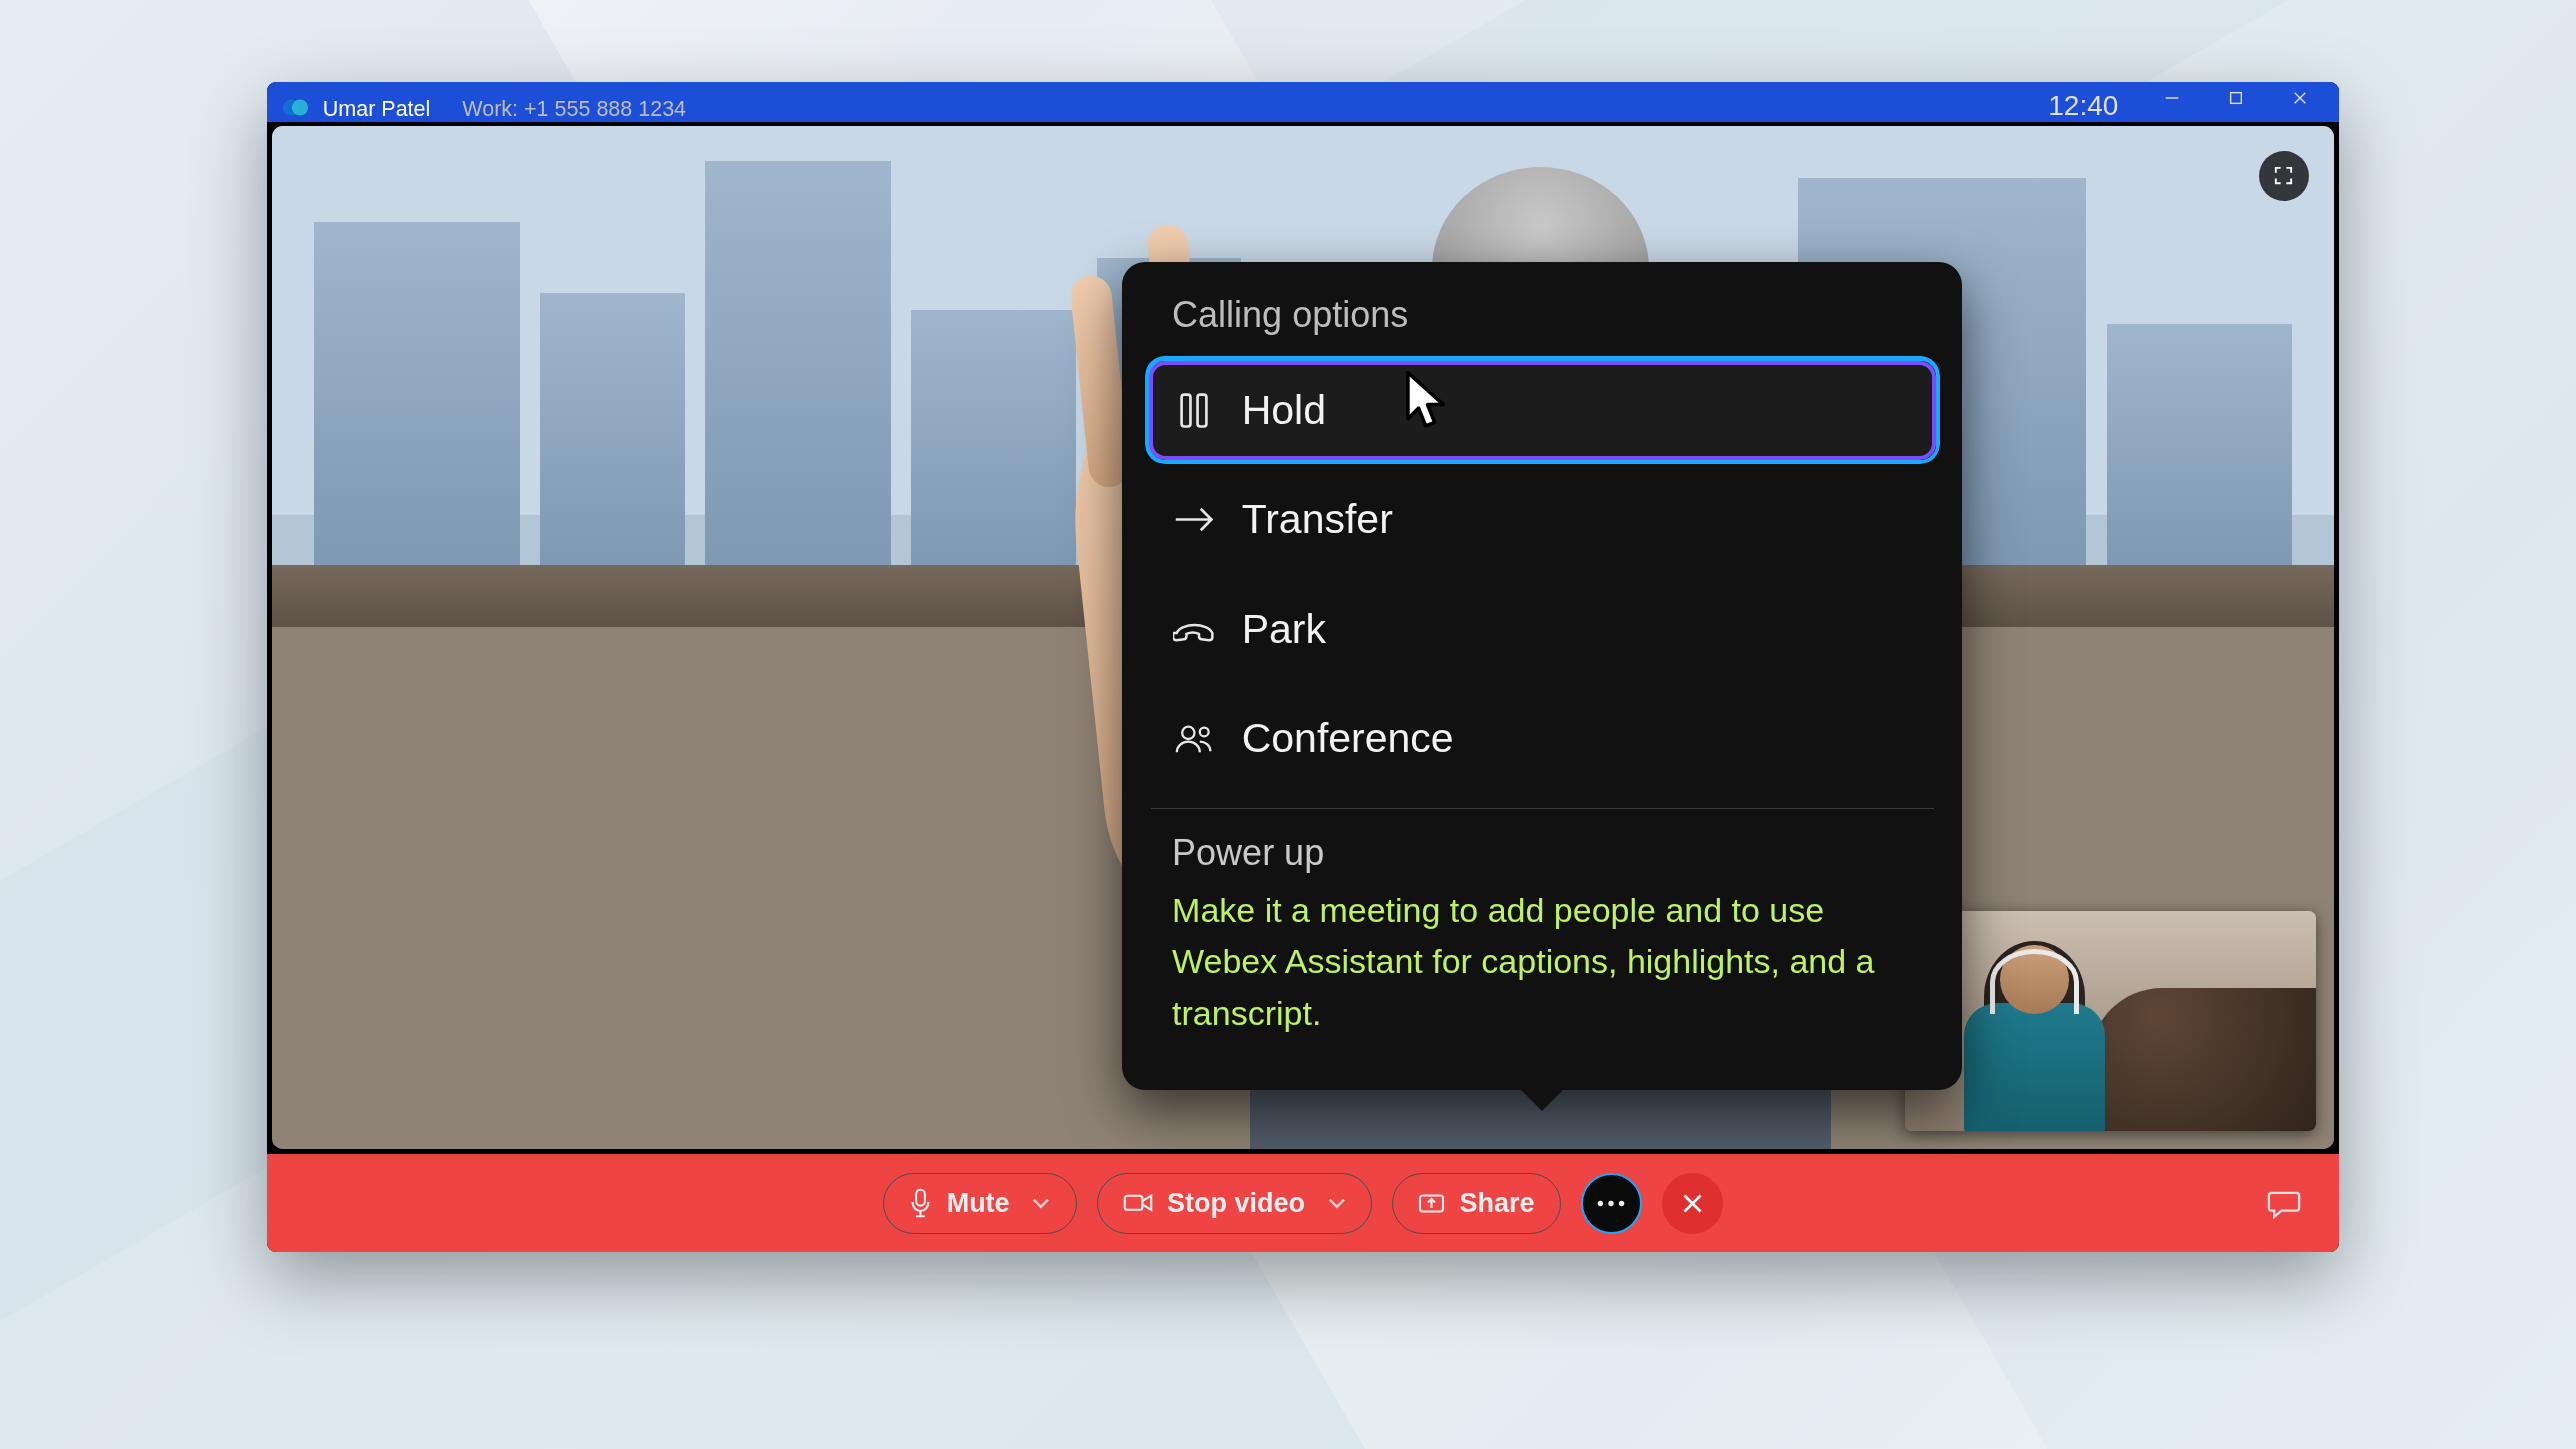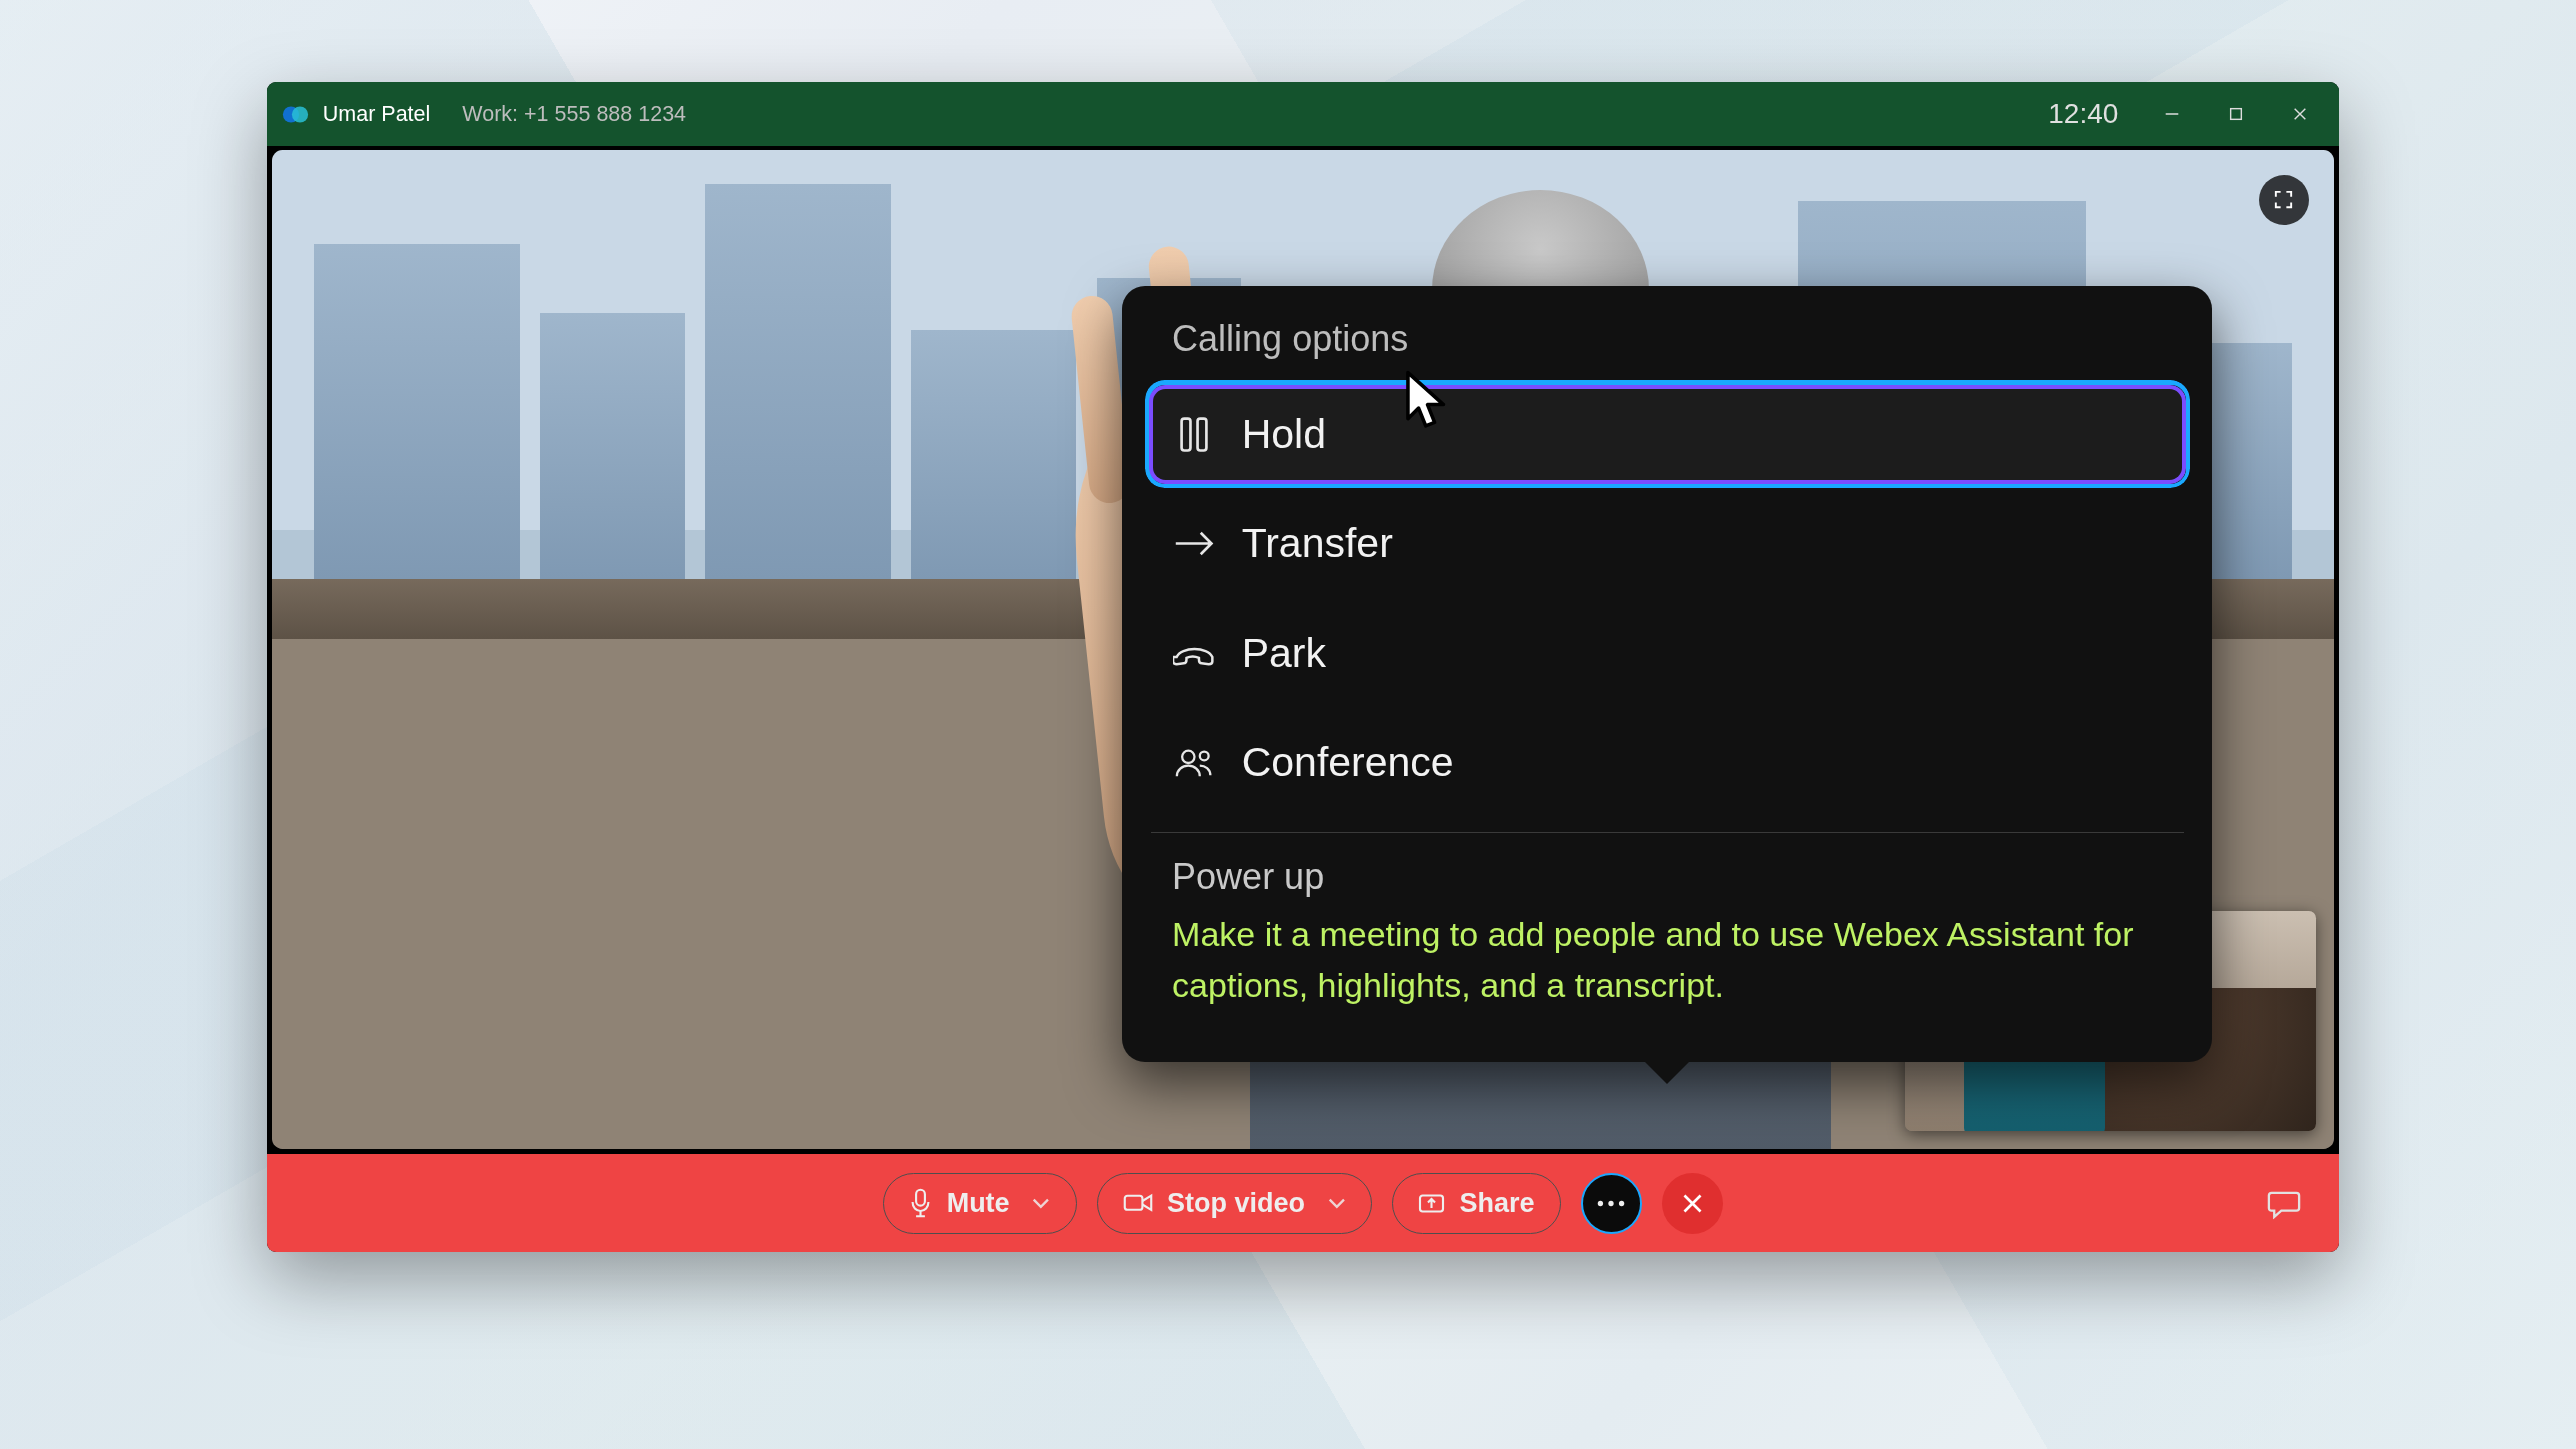--- a/index.html
+++ b/index.html
@@ -27,24 +27,24 @@
     background:#000;
     border-radius:9px;
     box-shadow: 0 27px 72px rgba(0,0,0,.35);
     overflow:hidden;
     display:flex;
     flex-direction:column;
   }
 
   
   .titlebar{
-    height:64px;
-    background:#14532d;
+    height:40px;
+    background:#1d4ed8;
     display:flex;
-    align-items:center;
+    align-items:flex-end;
     color:#ddd;
     font-size:21.5px;
     padding:0 7.2px 0 14.3px;
   }
   .brand-icon{width:29px;height:29px;margin-right:12.5px;display:flex;align-items:center;justify-content:center}
   .titlebar .name{color:#fff;font-weight:400;margin-right:32px}
   .titlebar .work{color:#bdbdbd;font-weight:300}
   .titlebar .spacer{flex:1}
   .titlebar .time{color:#e0e0e0;font-size:28px;margin-right:21.5px}
   .wincontrols{display:flex}
@@ -113,21 +113,21 @@
   .pip .self{position:absolute;left:12%;bottom:0;width:40%;height:88%}
   .pip .self .head{position:absolute;left:28%;top:4%;width:42%;height:36%;border-radius:50%;background:linear-gradient(#caa07a,#a77a56)}
   .pip .self .hairL{position:absolute;left:18%;top:2%;width:62%;height:58%;border-radius:50% 50% 40% 40%;background:#2a2320}
   .pip .self .body{position:absolute;left:6%;top:34%;width:86%;height:70%;border-radius:24% 24% 8% 8%;background:linear-gradient(#1f7a8c,#145e6d)}
   .pip .self .hp{position:absolute;left:22%;top:6%;width:54%;height:34%;border:5.4px solid #e9e9e9;border-bottom:none;border-radius:50% 50% 0 0}
 
   
   .popover{
     position:absolute;
     left:850px; top:136px;
-    width:1090px; background:#111; color:#e9e9e9;
+    width:840px; background:#111; color:#e9e9e9;
     border-radius:23px;
     box-shadow:0 21.5px 54px rgba(0,0,0,.6);
     padding:32px 19.7px 27px 19.7px;
   }
   .pop-title{font-size:36px;color:#bdbdbd;font-weight:300;padding:0 21.5px 18px 30px}
   .opt{
     display:flex;align-items:center;gap:24px;
     height:106px;padding:0 25px;border-radius:18px;margin:3.6px;
     font-size:41px;color:#f2f2f2;
   }

